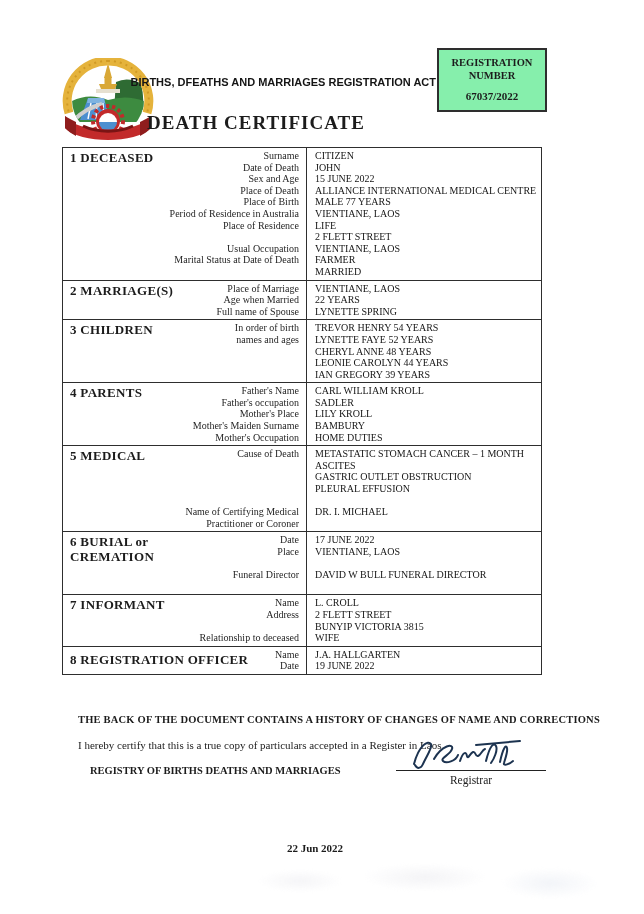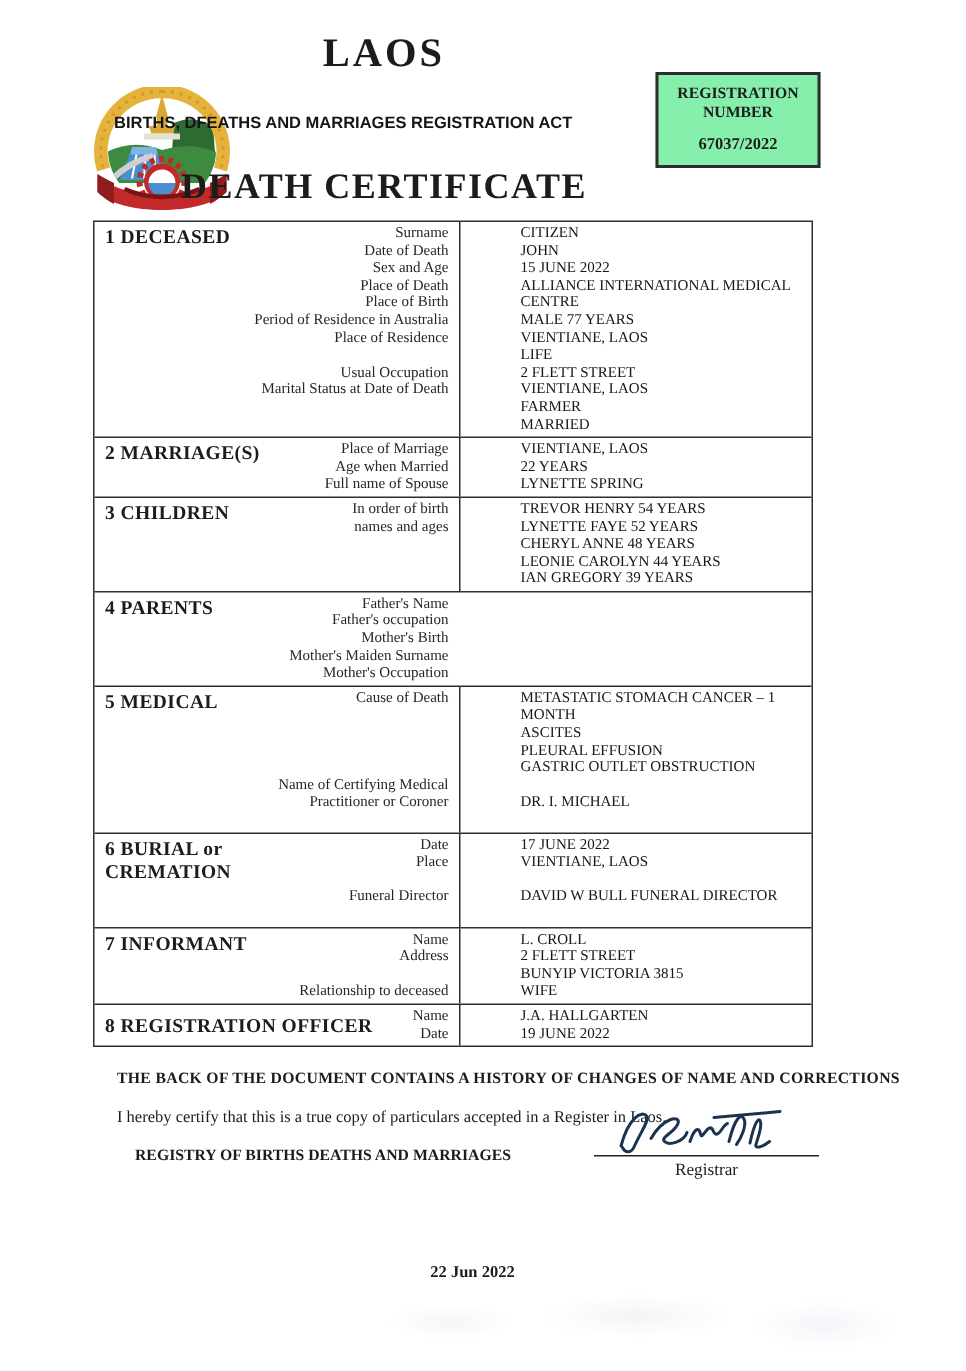--- a/index.html
+++ b/index.html
@@ -10,26 +10,26 @@
   }
   .page { position:absolute; inset:0; background:#fff; }
 
   
   .country {
     position:absolute; top:20px; left:70px; width:372px; text-align:center;
     font-size:27px; font-weight:bold; letter-spacing:2px;
   }
   .emblem { position:absolute; left:58px; top:58px; width:100px; height:90px; }
   .act-line {
-    position:absolute; top:76px; left:76px; width:360px; text-align:left;
+    position:absolute; top:76px; left:76px; width:360px; text-align:right;
     font-family:"Liberation Sans", sans-serif; font-weight:bold; font-size:11px; color:#151515;
   }
   .doc-title {
     position:absolute; top:112px; left:70px; width:372px; text-align:center;
-    font-size:24px; font-weight:bold; letter-spacing:1px;
+    font-size:19px; font-weight:bold; letter-spacing:1px;
   }
   .regbox {
     position:absolute; left:437px; top:48px; width:110px; height:64px;
     border:2px solid #2e2e2e; text-align:center; background:#86efac;
   }
   .regbox .label { margin-top:6px; font-weight:bold; font-size:10.5px; line-height:13px; padding:0 10px; }
   .regbox .number { margin-top:8px; font-weight:bold; font-size:11px; }
 
   
   .cert-table {
@@ -45,21 +45,21 @@
     font-size:13px; font-weight:bold; letter-spacing:0.3px; white-space:nowrap;
   }
   [data-name="section-burial"] .sec-title { white-space:normal; width:120px; line-height:15px; }
   [data-name="section-registration-officer"] .sec-title { top:50%; transform:translateY(-50%); }
   .lbl {
     font-size:10px; line-height:11.6px; min-height:11.6px;
     text-align:right; padding-right:7px; color:#262626;
   }
   .val {
     font-size:10px; line-height:11.6px; min-height:11.6px;
-    padding-left:8px; color:#161616;margin-left:32px;
+    padding-left:8px; color:#161616;
   }
   .sec.fullwidth { display:block; padding:3px 0 7px; }
   .sec.fullwidth .sec-title { position:static; padding-left:7px; margin-bottom:7px; white-space:nowrap; }
   .sec-note { font-size:10px; padding-left:9px; }
 
   
   .back-note  { position:absolute; left:78px; top:714px; font-weight:bold; font-size:10.5px; letter-spacing:0.2px; }
   .certify    { position:absolute; left:78px; top:739px; font-size:11px; }
   .registry   { position:absolute; left:90px; top:765px; font-weight:bold; font-size:10.5px; }
   .sig-block  { position:absolute; left:396px; top:736px; width:150px; text-align:center; }
@@ -73,21 +73,20 @@
       radial-gradient(60px 16px at 18% 50%, #ededf1 0%, transparent 70%),
       radial-gradient(90px 20px at 50% 42%, #ebebef 0%, transparent 70%),
       radial-gradient(70px 22px at 82% 55%, #e8ecf3 0%, transparent 70%);
   }
 </style>
 </head>
 <body>
 
 <div class="page" data-name="death-certificate-page">
 
-  <div class="country" data-name="country-title">LAOS</div>
 
   <div class="emblem" data-name="laos-emblem-icon">
     <svg width="100" height="90" viewBox="0 0 100 90" xmlns="http://www.w3.org/2000/svg" data-name="laos-emblem-svg">
 
       <clipPath id="inner">
           <circle cx="50" cy="42" r="36"></circle>
         </clipPath>
       <g clip-path="url(#inner)">
         <rect x="14" y="6" width="72" height="72" fill="#ffffff"></rect>
 
@@ -199,44 +198,51 @@
           <div class="val" data-name="field-value">LEONIE CAROLYN 44 YEARS</div>
           <div class="val" data-name="field-value">IAN GREGORY 39 YEARS</div>
         </div>
       </section>
       <section class="sec" data-name="section-parents">
         <div class="cell-left" data-name="label-column">
           <div class="sec-title" data-name="section-title">4 PARENTS</div>
           <div class="labels" data-name="field-labels">
             <div class="lbl" data-name="field-label">Father's Name</div>
             <div class="lbl" data-name="field-label">Father's occupation</div>
-            <div class="lbl" data-name="field-label">Mother's Birth</div>
+            <div class="lbl" data-name="field-label">Mother's Place</div>
             <div class="lbl" data-name="field-label">Mother's Maiden Surname</div>
             <div class="lbl" data-name="field-label">Mother's Occupation</div>
           </div>
         </div>
+        <div class="cell-right" data-name="value-column">
+          <div class="val" data-name="field-value">CARL WILLIAM KROLL</div>
+          <div class="val" data-name="field-value">SADLER</div>
+          <div class="val" data-name="field-value">LILY KROLL</div>
+          <div class="val" data-name="field-value">BAMBURY</div>
+          <div class="val" data-name="field-value">HOME DUTIES</div>
+        </div>
       </section>
       <section class="sec" data-name="section-medical">
         <div class="cell-left" data-name="label-column">
           <div class="sec-title" data-name="section-title">5 MEDICAL</div>
           <div class="labels" data-name="field-labels">
             <div class="lbl" data-name="field-label">Cause of Death</div>
             <div class="lbl" data-name="field-label"></div>
             <div class="lbl" data-name="field-label"></div>
             <div class="lbl" data-name="field-label"></div>
             <div class="lbl" data-name="field-label"></div>
             <div class="lbl" data-name="field-label">Name of Certifying Medical</div>
             <div class="lbl" data-name="field-label">Practitioner or Coroner</div>
           </div>
         </div>
         <div class="cell-right" data-name="value-column">
           <div class="val" data-name="field-value">METASTATIC STOMACH CANCER – 1 MONTH</div>
           <div class="val" data-name="field-value">ASCITES</div>
+          <div class="val" data-name="field-value">GASTRIC OUTLET OBSTRUCTION</div>
           <div class="val" data-name="field-value">PLEURAL EFFUSION</div>
-          <div class="val" data-name="field-value">GASTRIC OUTLET OBSTRUCTION</div>
           <div class="val" data-name="field-value"></div>
           <div class="val" data-name="field-value">DR. I. MICHAEL</div>
           <div class="val" data-name="field-value"></div>
         </div>
       </section>
       <section class="sec" data-name="section-burial">
         <div class="cell-left" data-name="label-column">
           <div class="sec-title" data-name="section-title">6 BURIAL or CREMATION</div>
           <div class="labels" data-name="field-labels">
             <div class="lbl" data-name="field-label">Date</div>

